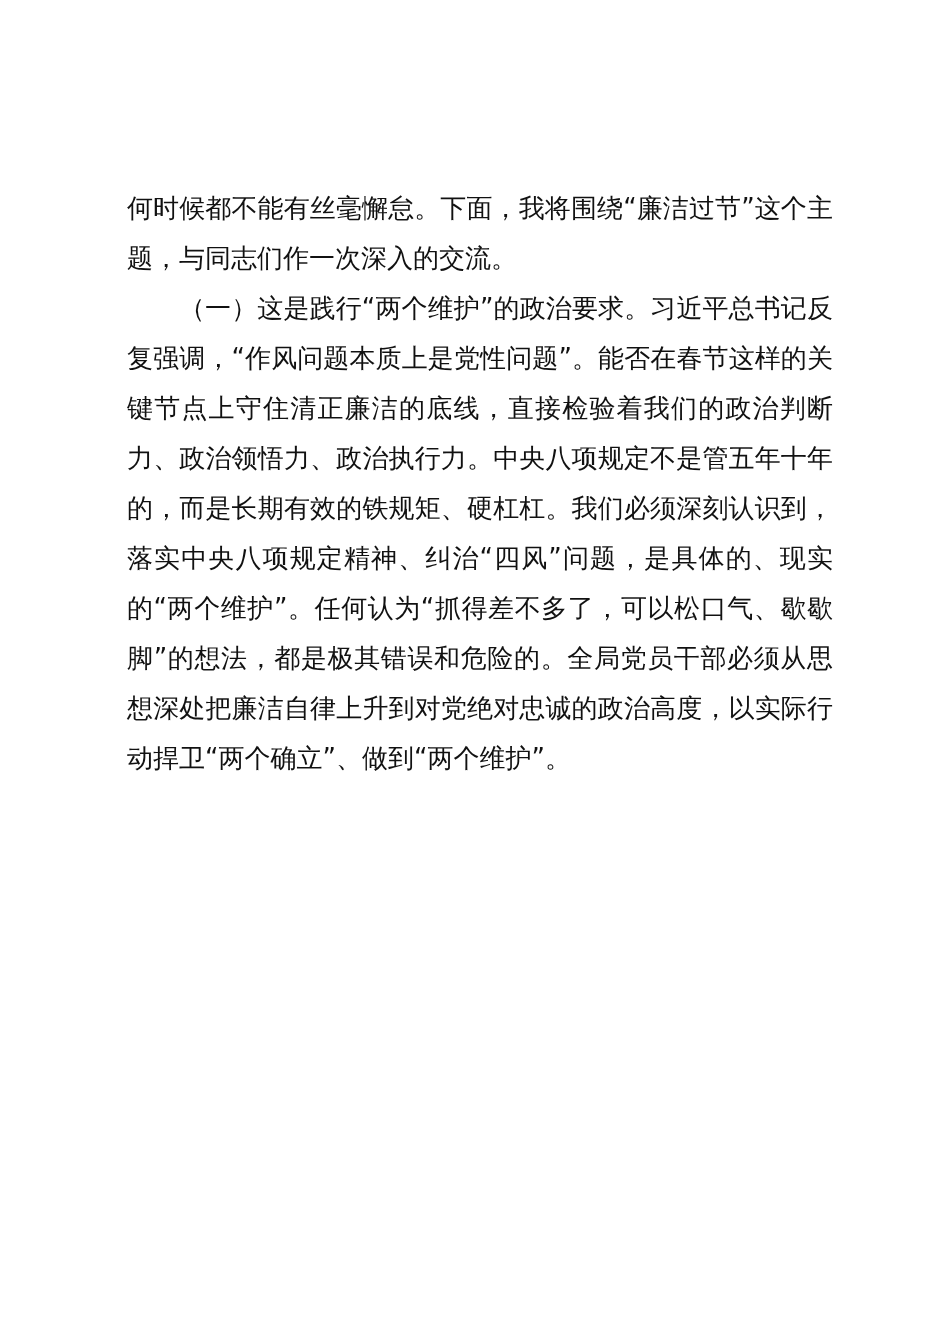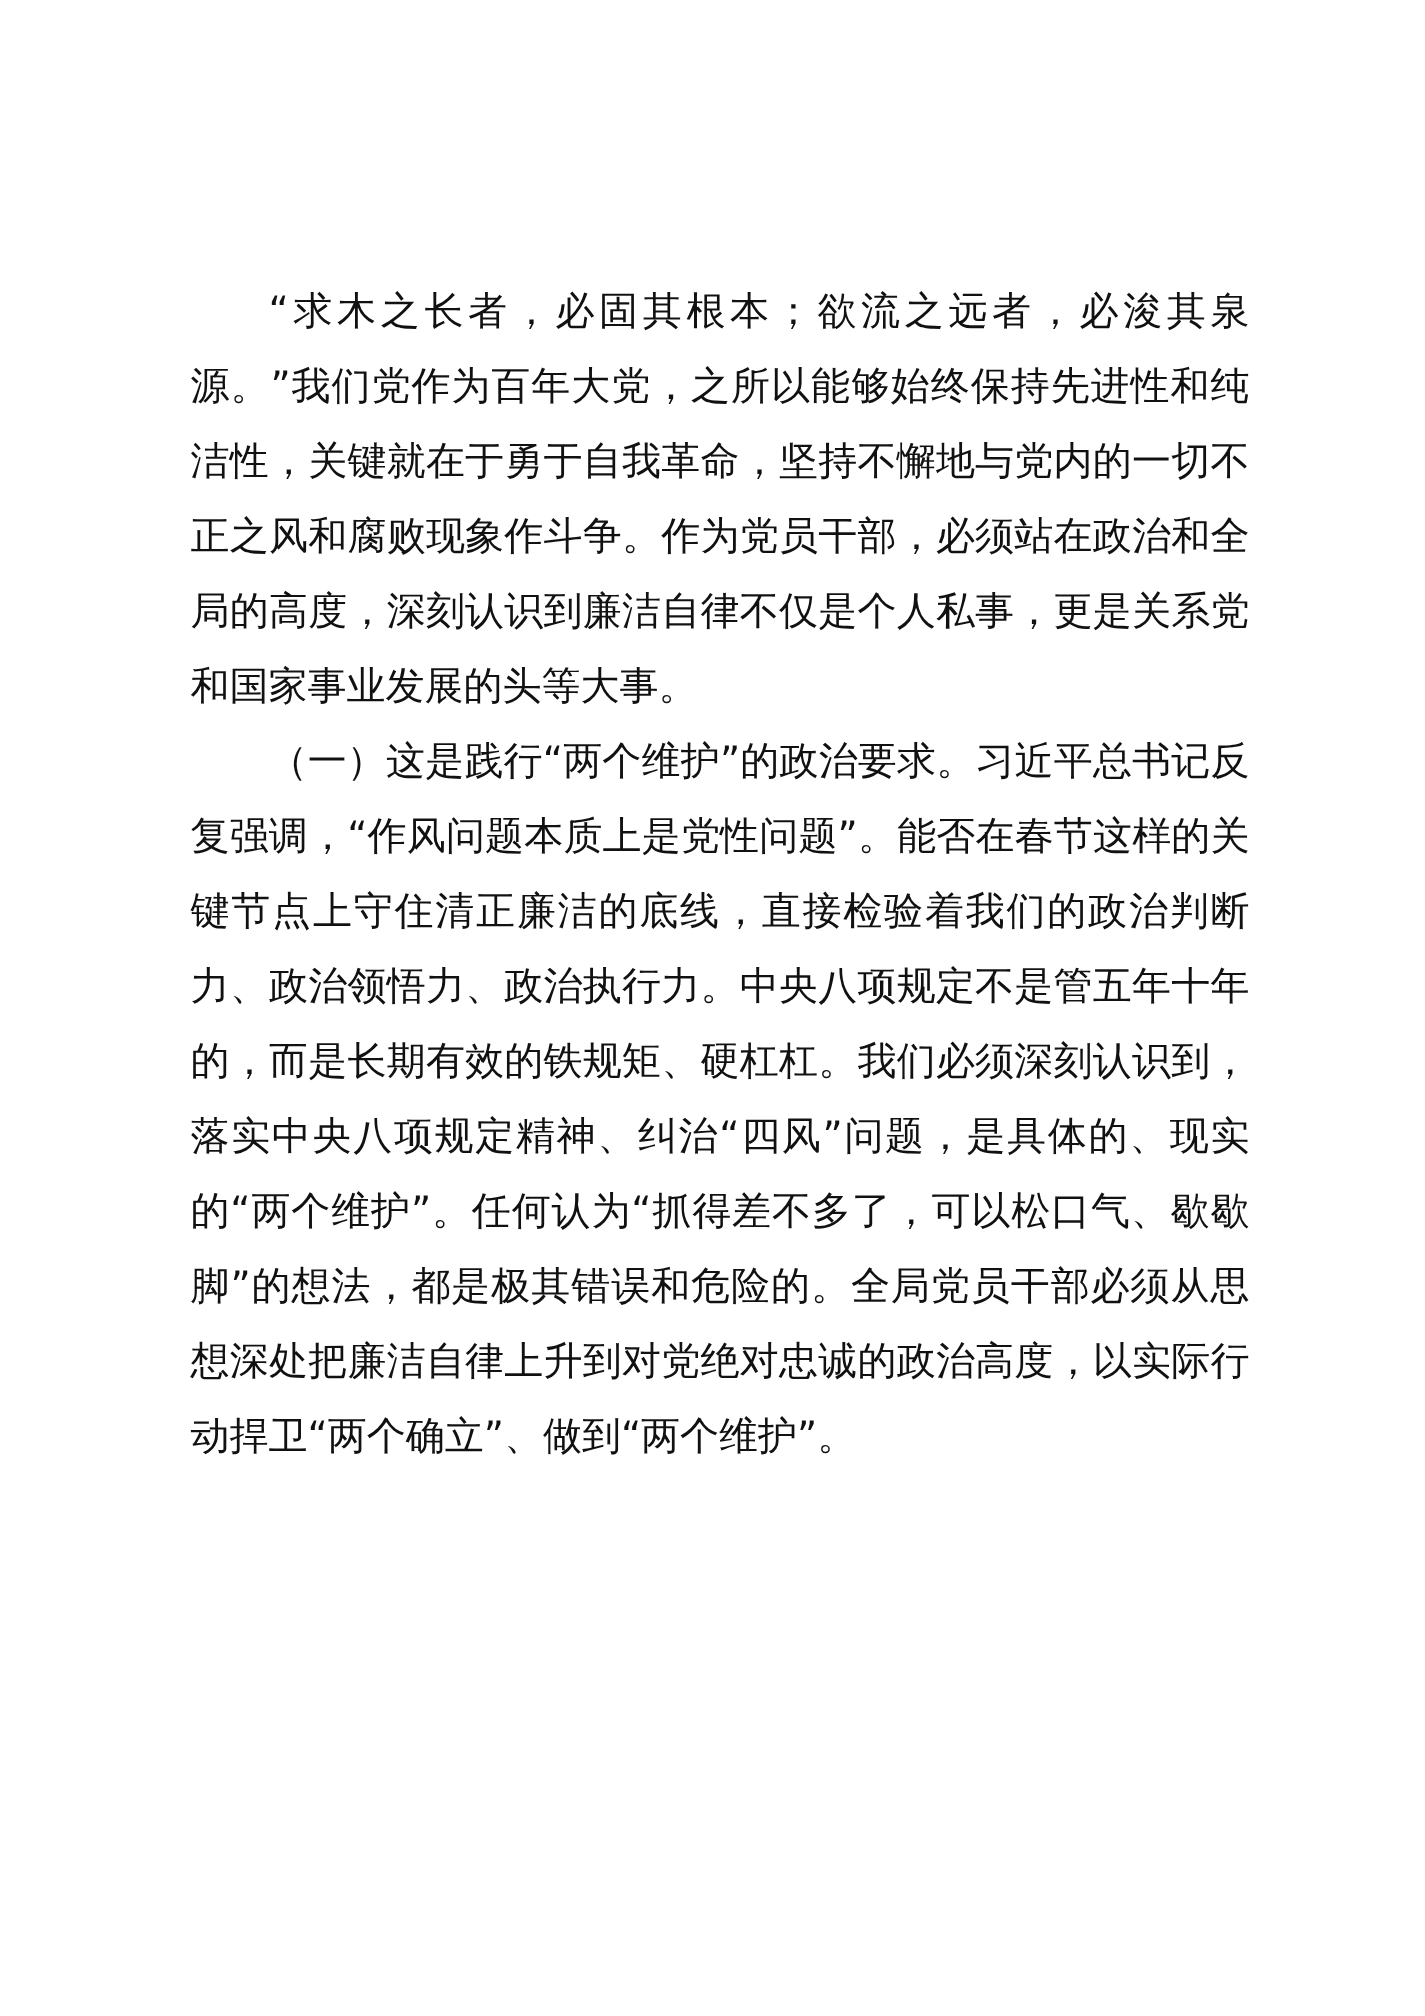--- a/index.html
+++ b/index.html
@@ -30,15 +30,15 @@
       padding: 0;
     }
     .indent {
       text-indent: 52px;
     }
   </style>
 </head>
 <body>
 
 <div class="page">
-  <p class="para indent">“求木之长者，必固其根本；欲流之远者，必浚其泉源。”我们党作为百年大党，之所以能够始终保持先进性和纯洁性，关键就在于勇于自我革命，坚持不懈地与党内的一切不正之风和腐败现象作斗争。作为党员干部，必须站在政治和全局的高度，深刻认识到廉洁自律不仅是个人私事，更是关系党和国家事业发展的头等大事。</p>
+  <p class="para">何时候都不能有丝毫懈怠。下面，我将围绕“廉洁过节”这个主题，与同志们作一次深入的交流。</p>
   <p class="para indent">（一）这是践行“两个维护”的政治要求。习近平总书记反复强调，“作风问题本质上是党性问题”。能否在春节这样的关键节点上守住清正廉洁的底线，直接检验着我们的政治判断力、政治领悟力、政治执行力。中央八项规定不是管五年十年的，而是长期有效的铁规矩、硬杠杠。我们必须深刻认识到，落实中央八项规定精神、纠治“四风”问题，是具体的、现实的“两个维护”。任何认为“抓得差不多了，可以松口气、歇歇脚”的想法，都是极其错误和危险的。全局党员干部必须从思想深处把廉洁自律上升到对党绝对忠诚的政治高度，以实际行动捍卫“两个确立”、做到“两个维护”。</p>
 </div>
 
 </body></html>

